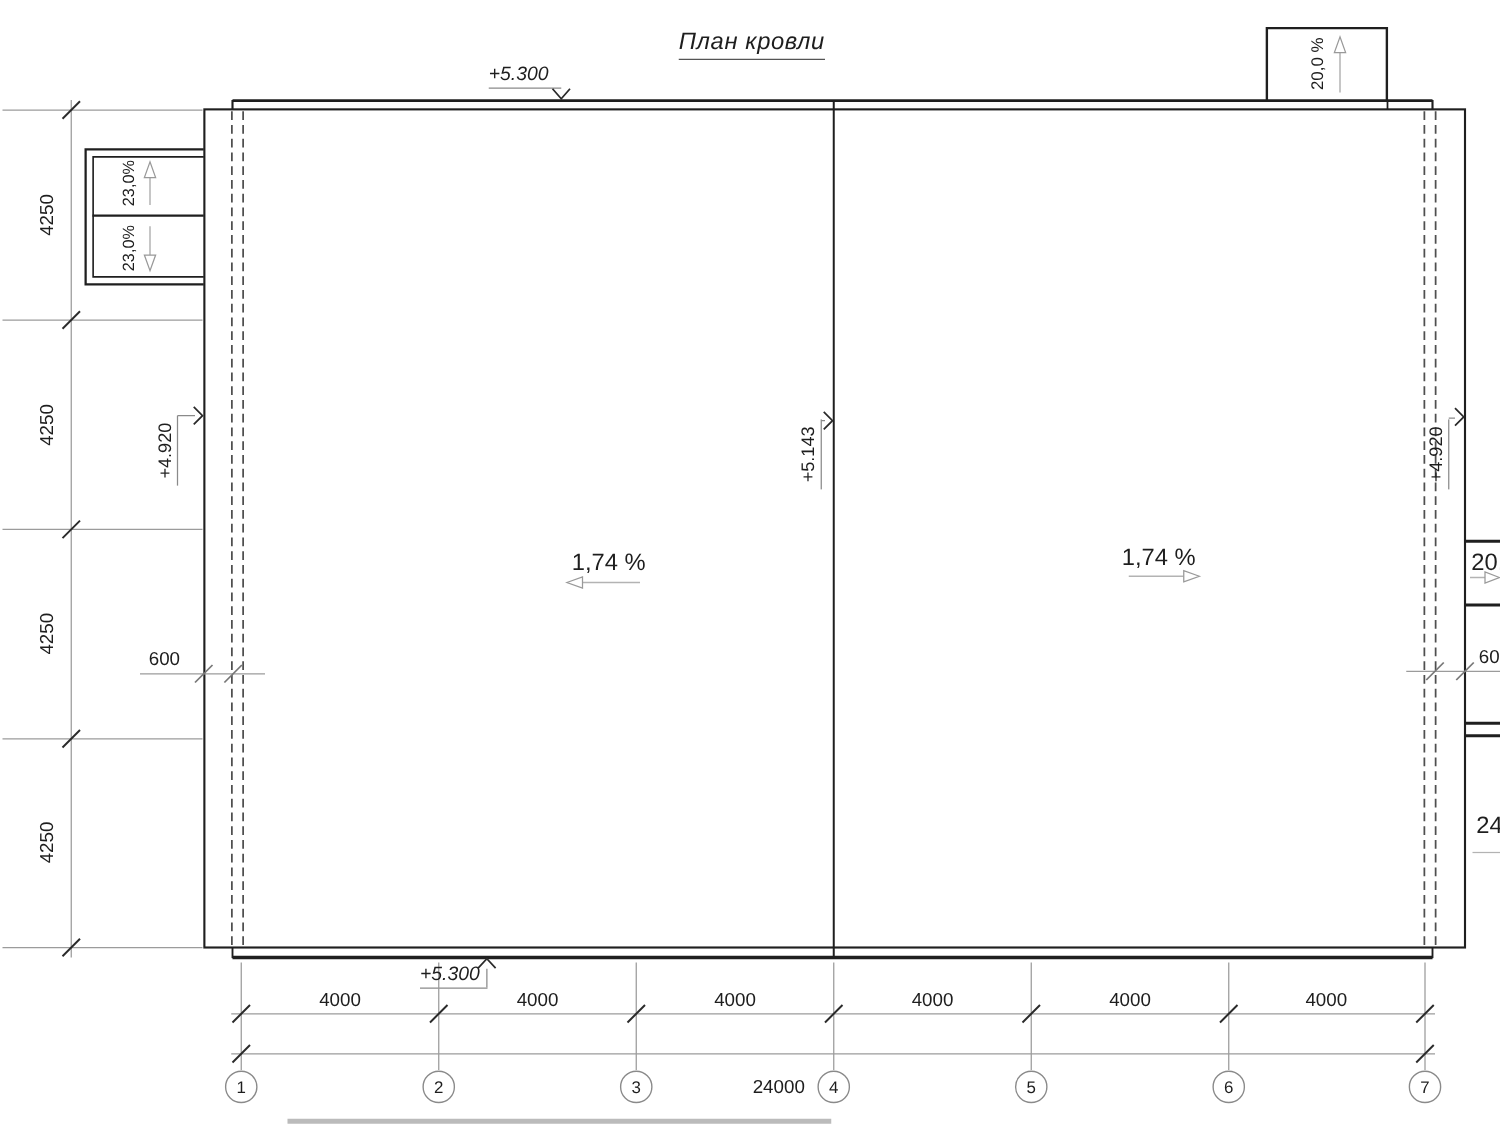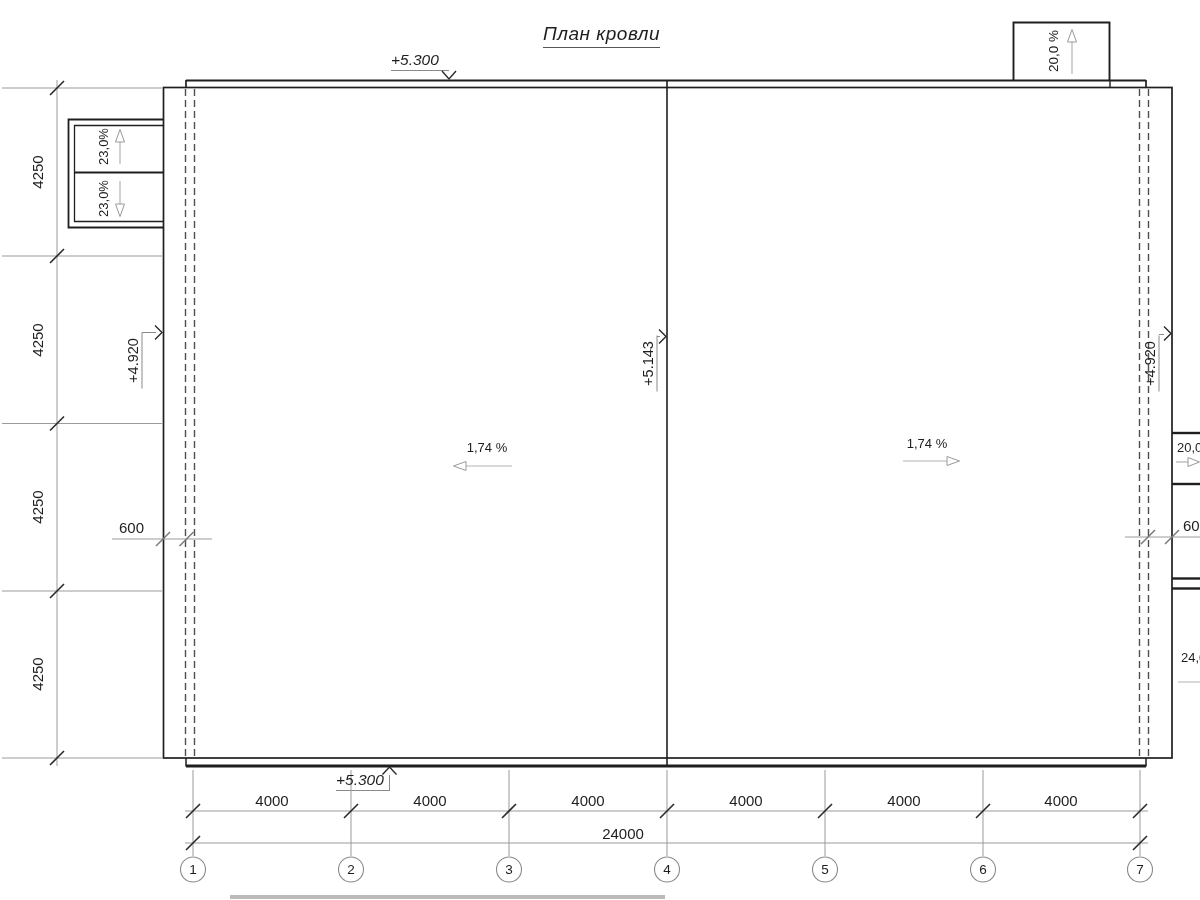--- a/index.html
+++ b/index.html
@@ -9,21 +9,21 @@
   }
   svg.linework { position:absolute; left:0; top:0; width:1200px; height:900px; }
   .lbl { position:absolute; white-space:nowrap; color:#1e1e1e; line-height:1.05; }
   .ctr { text-align:center; }
   .rot { transform:rotate(-90deg); }
   .title {
     font-size:19px; font-style:italic; letter-spacing:.5px;
     border-bottom:1px solid #555; padding-bottom:3px;
   }
   .dim { font-size:15px; }
-  .dim-sm { font-size:13px; }
+  .dim-sm { font-size:19px; }
   .elev { font-size:15.5px;font-style:italic; }
   .elev-rot {
     font-size:14.5px; width:56px; height:16px; text-align:center;
     border-bottom:1px solid #8a8a8a; transform:rotate(-90deg);
   }
   .slope-rot { font-size:13px; text-align:center; transform:rotate(-90deg); }
   .bubble-num { font-size:13.5px; width:30px; height:28px; line-height:28px; text-align:center; }
   .smudge { position:absolute; left:230px; top:895px; width:435px; height:4px;
             background:#9e9e9e; opacity:.7; }
 </style>
@@ -180,21 +180,21 @@
 
   <div class="lbl dim" style="left:119px; top:520px;">600</div>
   <div class="lbl dim" style="left:1183px; top:518px;">600</div>
 
   <div class="lbl dim ctr" style="left:242px; top:793px; width:60px;">4000</div>
   <div class="lbl dim ctr" style="left:400px; top:793px; width:60px;">4000</div>
   <div class="lbl dim ctr" style="left:558px; top:793px; width:60px;">4000</div>
   <div class="lbl dim ctr" style="left:716px; top:793px; width:60px;">4000</div>
   <div class="lbl dim ctr" style="left:874px; top:793px; width:60px;">4000</div>
   <div class="lbl dim ctr" style="left:1031px; top:793px; width:60px;">4000</div>
-  <div class="lbl dim ctr" style="left:591px; top:826px; width:64px;">24000</div>
+  <div class="lbl dim ctr" style="left:591px; top:862px; width:64px;">24000</div>
 
   <div class="lbl bubble-num" style="left:178px; top:856px;">1</div>
   <div class="lbl bubble-num" style="left:336px; top:856px;">2</div>
   <div class="lbl bubble-num" style="left:494px; top:856px;">3</div>
   <div class="lbl bubble-num" style="left:652px; top:856px;">4</div>
   <div class="lbl bubble-num" style="left:810px; top:856px;">5</div>
   <div class="lbl bubble-num" style="left:968px; top:856px;">6</div>
   <div class="lbl bubble-num" style="left:1125px; top:856px;">7</div>
 
   <div class="smudge"></div>

